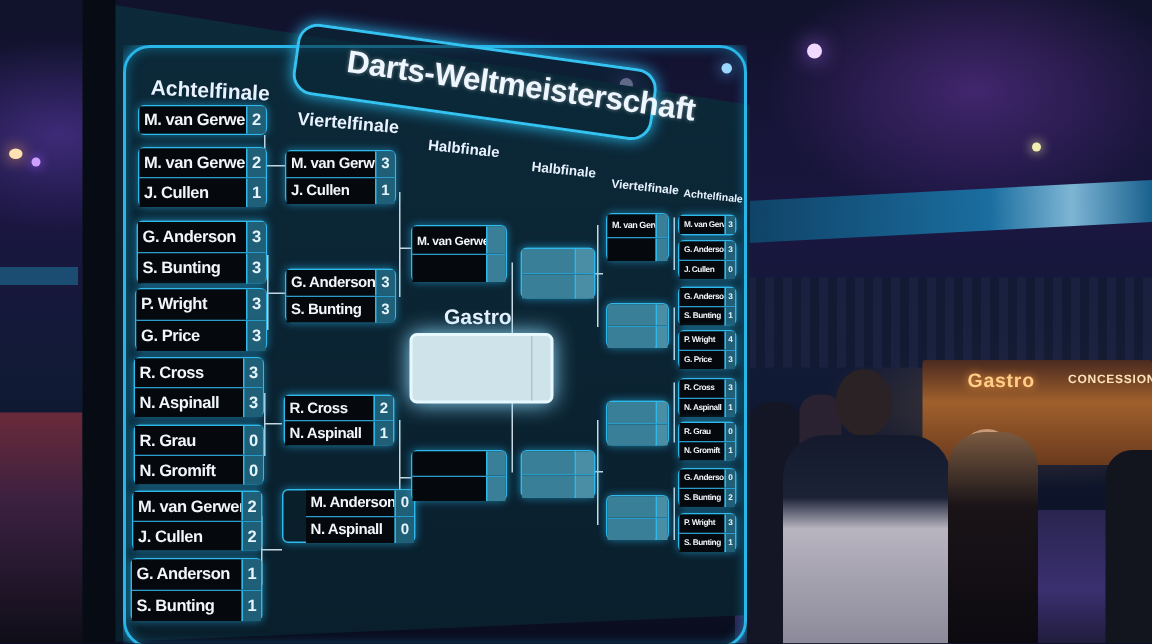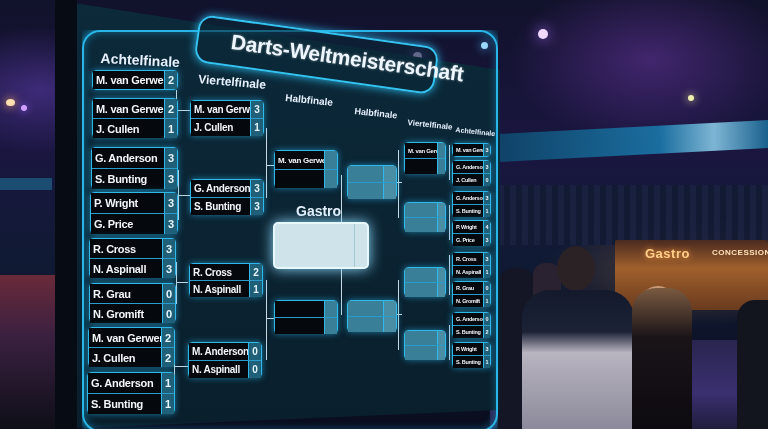--- a/index.html
+++ b/index.html
@@ -227,21 +227,21 @@
 <div class="match" style="left:189px;top:263px;width:72px;height:32px;font-size:10px;">
   <div class="row">
       <span class="pname">R. Cross</span>
       <span class="pscore">2</span>
     </div>
   <div class="row">
       <span class="pname">N. Aspinall</span>
       <span class="pscore">1</span>
     </div>
 </div>
-<div class="match" style="left:188px;top:342px;width:72px;height:34px;font-size:10px;">
+<div class="match" style="left:188px;top:326px;width:72px;height:34px;font-size:10px;padding-left:15px;">
   <div class="row">
       <span class="pname">M. Anderson</span>
       <span class="pscore">0</span>
     </div>
   <div class="row">
       <span class="pname">N. Aspinall</span>
       <span class="pscore">0</span>
     </div>
 </div>
 

